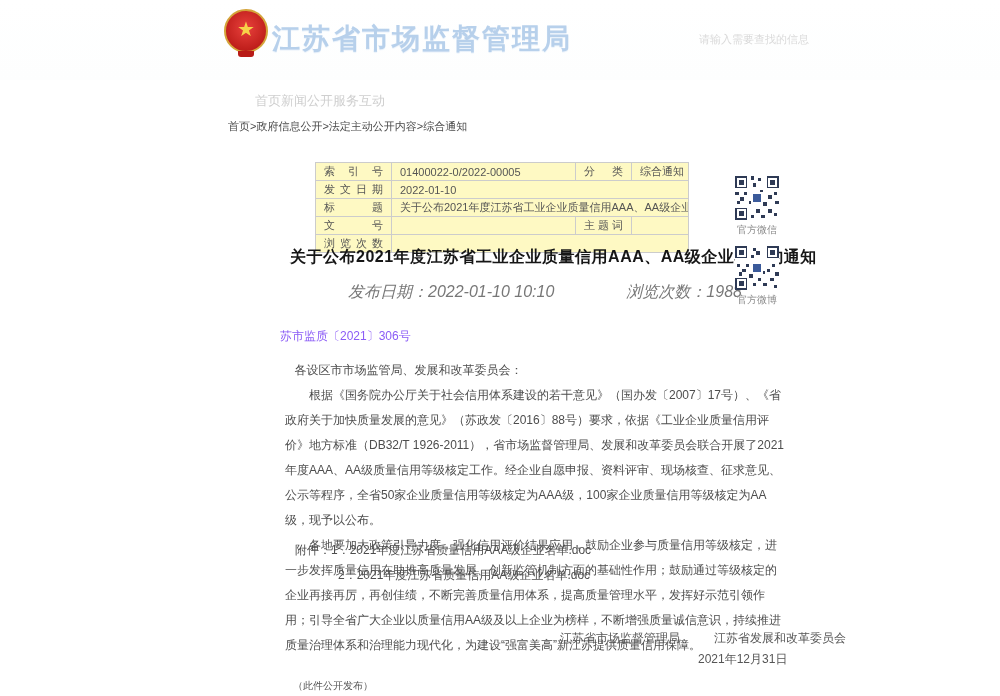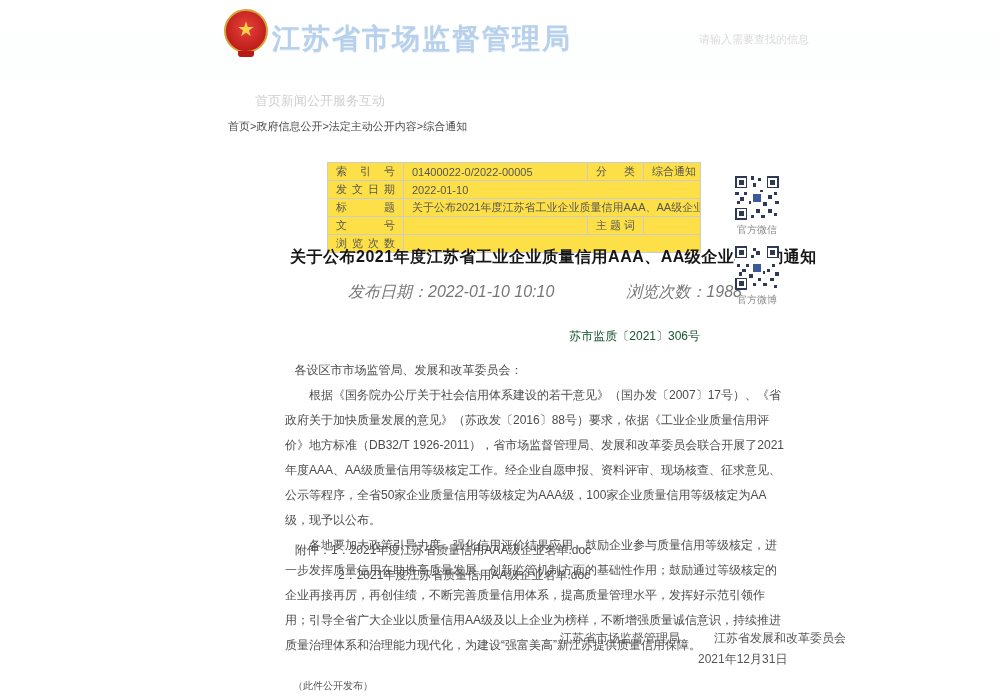--- a/index.html
+++ b/index.html
@@ -22,36 +22,36 @@
   .search-box input::placeholder { color:#dadada; }
 
   
   .nav { position:absolute; left:255px; top:92px; width:535px; display:flex; justify-content:flex-start; }
   .nav-item { font-size:13px; color:#cfcfcf; cursor:pointer; white-space:nowrap; }
 
   
   .breadcrumb { position:absolute; left:228px; top:119px; font-size:11px; color:#4a4a4a; }
 
   
-  .meta-table { position:absolute; left:327px; top:162px; width:374px; border-collapse:collapse; table-layout:fixed;
-                font-size:11px; color:#555; background:#fde047; }
+  .meta-table { position:absolute; left:315px; top:162px; width:374px; border-collapse:collapse; table-layout:fixed;
+                font-size:11px; color:#555; background:#fef9c3; }
   .meta-table td { border:1px solid #cccccc; height:15px; padding:1px 8px; overflow:hidden; white-space:nowrap; }
   .meta-table td.lbl { text-align:justify; text-align-last:justify; color:#555; }
 
   
   .qr-panel { position:absolute; left:728px; top:176px; width:58px; z-index:3; text-align:center; }
   .qr-box { width:44px; height:44px; margin:0 auto; background:#fff; }
   .qr-label { font-size:10px; color:#8a8a8a; margin:3px 0 9px 0; }
 
   
   .article-title { position:absolute; left:290px; top:247px; width:505px; font-size:16px; font-weight:bold;
                    color:#161616; letter-spacing:0.5px; white-space:nowrap; z-index:1; }
   .article-info { position:absolute; left:348px; top:282px; font-size:16px; color:#777;font-style:italic; }
   .article-info .views { margin-left:72px; }
-  .doc-number { position:absolute; left:280px; top:328px; width:420px; text-align:right; font-size:12px; color:#14532d; }
+  .doc-number { position:absolute; left:280px; top:328px; width:420px; text-align:left; font-size:12px; color:#8b5cf6; }
 
   .article-body { position:absolute; left:285px; top:358px; width:500px; font-size:12px; line-height:25px; color:#4d4d4d; }
   .article-body p.salutation { text-indent:0.8em; }
   .article-body p.para { text-indent:2em; }
 
   .attachments { position:absolute; left:295px; top:538px; font-size:12px; color:#4d4d4d; line-height:25px; }
   .attachments .att-row2 { margin-left:43px; }
   .attachments a { color:#4d4d4d; text-decoration:none; cursor:pointer; }
 
   .signers { position:absolute; left:560px; top:630px; font-size:12px; color:#555; white-space:nowrap;font-family:Liberation Serif, serif; }

